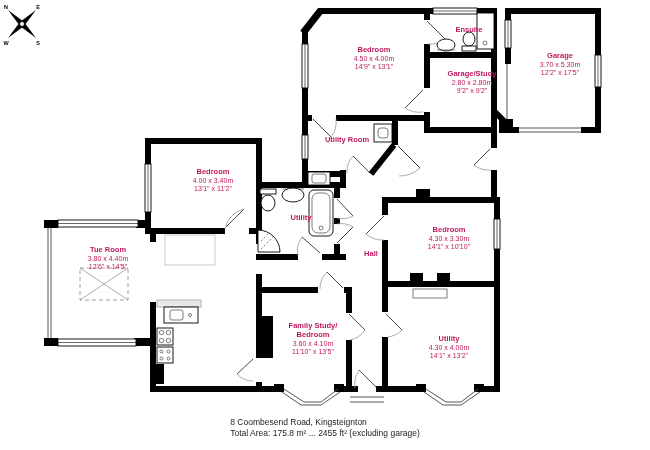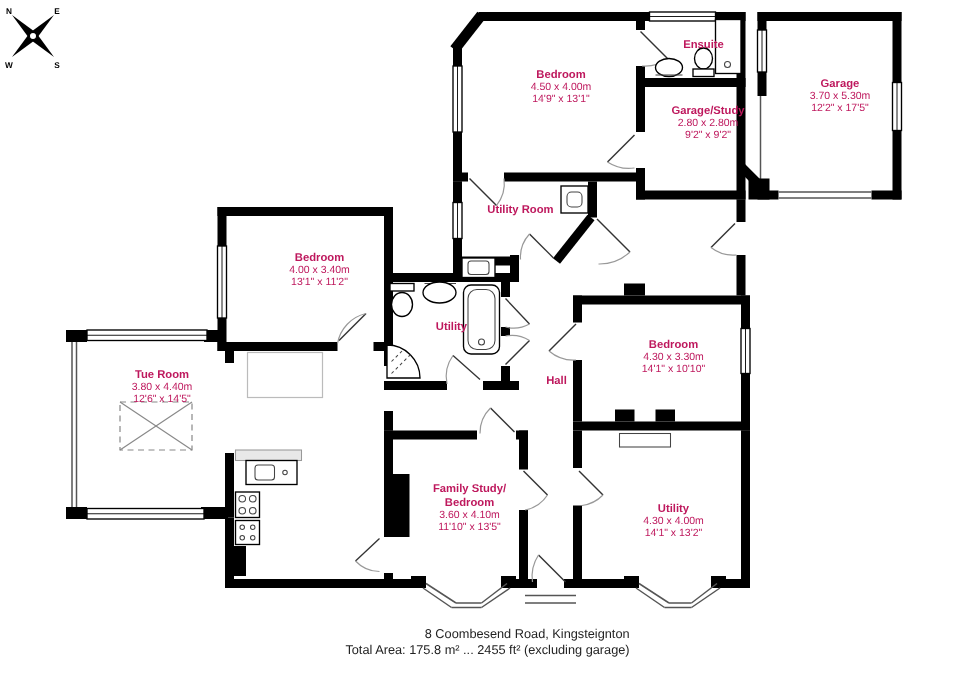--- a/index.html
+++ b/index.html
@@ -4,21 +4,21 @@
 <style>
   html,body{margin:0;padding:0;background:#fff;}
   .plan{position:relative;width:650px;height:450px;background:#fff;overflow:hidden;
         font-family:"Liberation Sans", sans-serif;}
   .plan svg{position:absolute;left:0;top:0;}
   .room-label{position:absolute;transform:translateX(-50%);text-align:center;
               line-height:1.18;color:#be185d;white-space:nowrap;z-index:5;padding-left:16px;}
   .rname{display:block;font-weight:bold;font-size:7.5px;}
   .rdim{display:block;font-size:7px;}
   .footer{position:absolute;left:325px;top:417px;transform:translateX(-50%);
-          text-align:right;font-size:8.5px;color:#222;line-height:1.35;white-space:nowrap;z-index:5;}
+          text-align:left;font-size:8.5px;color:#222;line-height:1.35;white-space:nowrap;z-index:5;}
   .footer span{display:block;}
   .compass{position:absolute;left:398px;top:404px;z-index:5;}
   .wall{fill:#000;}
   .thin{stroke:#555;stroke-width:1;fill:none;}
   .leaf{stroke:#333;stroke-width:0.9;fill:none;}
   .arc{stroke:#999;stroke-width:0.8;fill:none;}
   .fix{stroke:#000;stroke-width:0.9;fill:#fff;}
   .fix2{stroke:#444;stroke-width:0.7;fill:none;}
   .winr{fill:#fff;stroke:#000;stroke-width:0.9;}
   .winl{stroke:#000;stroke-width:0.6;}

